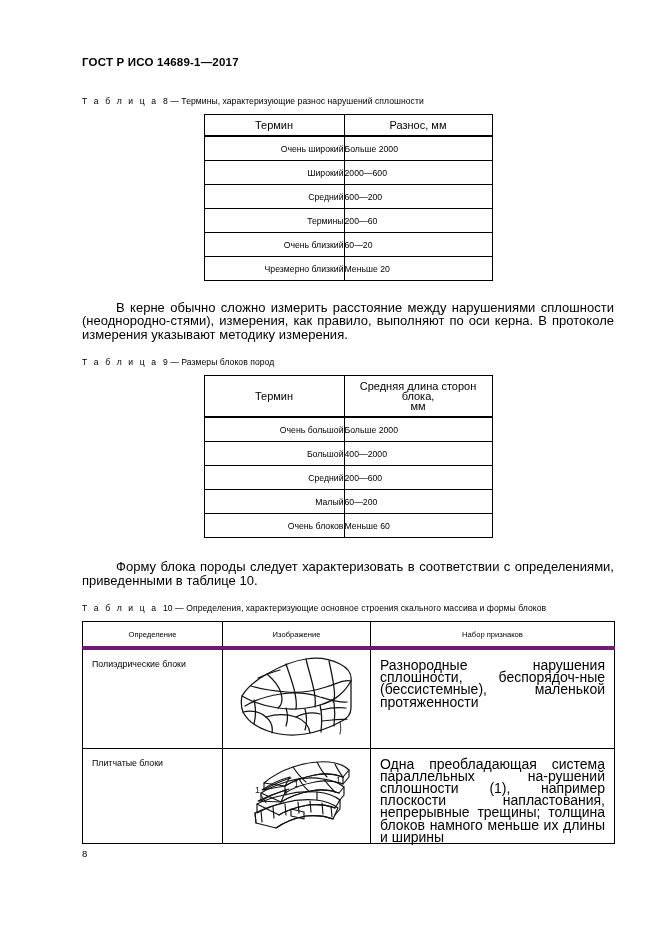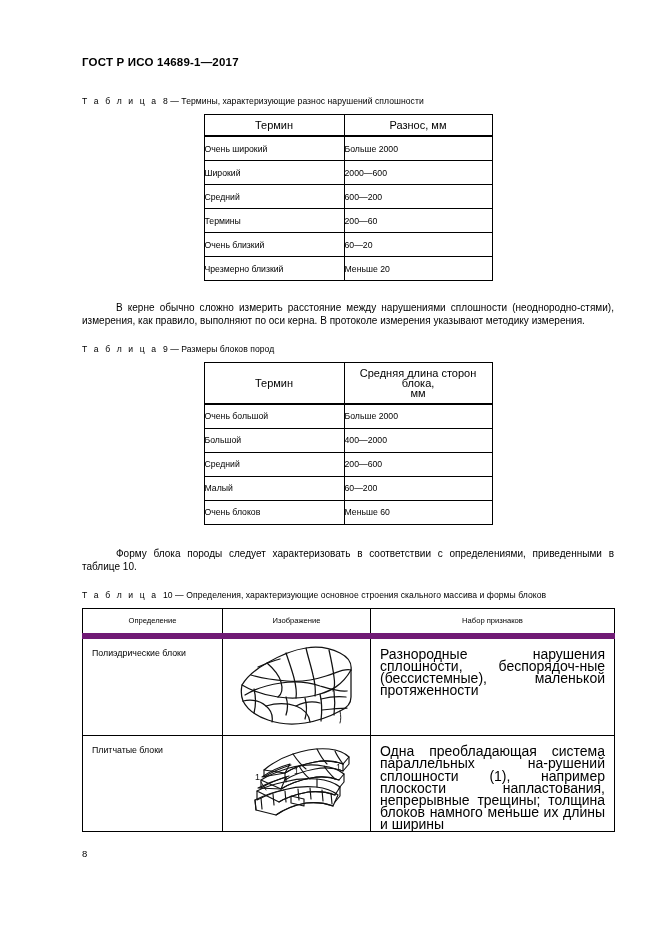--- a/index.html
+++ b/index.html
@@ -45,21 +45,21 @@
     margin: 0 0 8px 0;
     white-space: nowrap;
     letter-spacing: 0.05px;
   }
   .table-caption .tw {
     letter-spacing: 2.1px;
   }
 
   
   p.body {
-    font-size: 10px;
+    font-size: 13px;
     line-height: 13.4px;
     margin: 0;
     text-align: justify;
     text-indent: 34px;
     letter-spacing: 0.02px;
   }
 
   
   table.gost {
     border-collapse: collapse;
@@ -77,21 +77,21 @@
     text-align: center;
     font-size: 11px;
     line-height: 10px;
     padding: 5px 3px;
   }
   table.gost tbody td {
     height: 23px;
     font-size: 8.7px;
   }
   td.c-term {
-    text-align: left;
+    text-align: right;
   }
   td.c-val {
     text-align: left;
     padding-left: 18px;
   }
 
   
   .tbl-narrow-wrap {
     display: flex;
     justify-content: center;
@@ -109,21 +109,21 @@
     border-collapse: collapse;
     font-size: 8.6px;
     table-layout: fixed;
   }
   table.t10 td, table.t10 th {
     border: 1px solid #000;
     font-weight: normal;
     vertical-align: top;
   }
   table.t10 thead th {
-    border-bottom: 6px solid #701a75;
+    border-bottom: 4px solid #701a75;
     vertical-align: middle;
     font-size: 7.6px;
     height: 18px;
     padding: 3px 19px;
   }
   table.t10 col.d1 { width: 140px; }
   table.t10 col.d2 { width: 148px; }
   table.t10 col.d3 { width: 244px; }
   td.def-cell {
     padding: 9px 0 0 9px;

